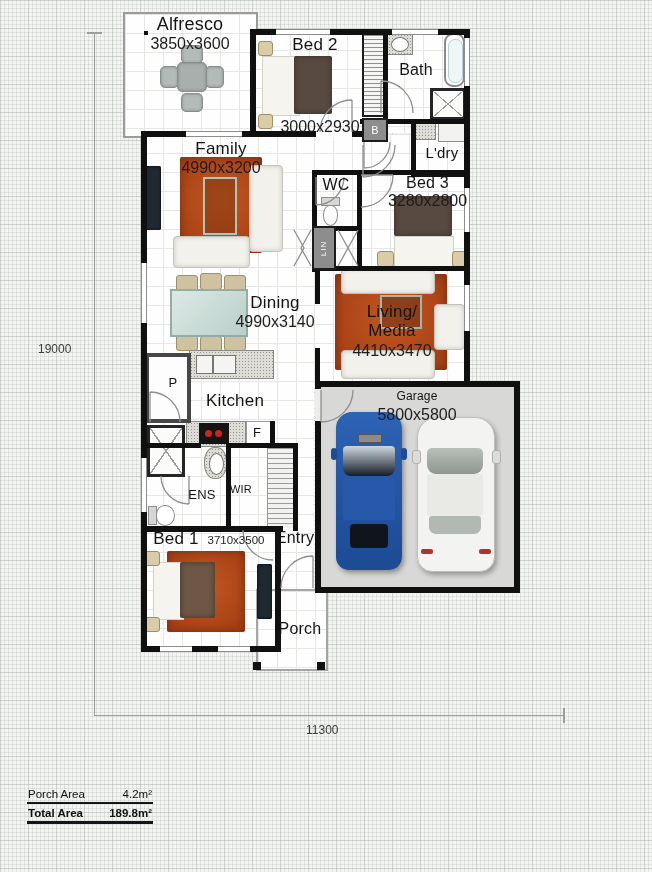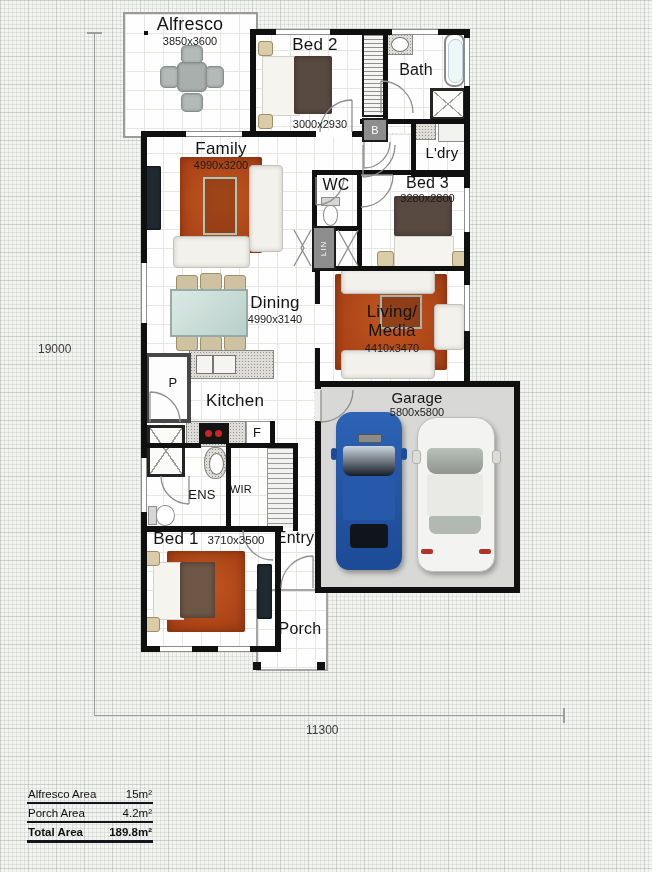--- a/index.html
+++ b/index.html
@@ -18,21 +18,21 @@
   #plan{position:relative;width:652px;height:872px}
   .abs{position:absolute}
   .wall{position:absolute;background:#101010}
   .gap{position:absolute;background:#fff}
   .winH{position:absolute;background:#fff;border-top:1px solid #8d8d8d;border-bottom:1px solid #8d8d8d;box-sizing:border-box}
   .winV{position:absolute;background:#fff;border-left:1px solid #8d8d8d;border-right:1px solid #8d8d8d;box-sizing:border-box}
   .tile{position:absolute;background-color:#fefefe;
     background-image:linear-gradient(#e6e6e3 1px,transparent 1px),linear-gradient(90deg,#e6e6e3 1px,transparent 1px);
     background-size:19px 19px}
   .label{position:absolute;color:#141414;text-align:center;line-height:1.05;letter-spacing:.2px;white-space:nowrap}
-  .dims{position:absolute;color:#1d1d1d;text-align:center;font-size:11px;white-space:nowrap}
+  .dims{position:absolute;color:#1d1d1d;text-align:center;font-size:16px;white-space:nowrap}
   .rug{position:absolute;background:radial-gradient(circle at 50% 45%,#c2571f 0%,#a63f15 85%);box-shadow:inset 0 0 8px rgba(60,20,0,.45);border-radius:2px}
   .sofa{position:absolute;background:#f2f1ec;border:1px solid #c3c2bb;border-radius:4px;box-shadow:inset 0 0 5px rgba(0,0,0,.18)}
   .lamp{position:absolute;background:#d9cca7;border:1px solid #a08f66;border-radius:3px}
   .darkunit{position:absolute;background:#1f2930;border-radius:2px;box-shadow:inset 0 0 3px #000}
   .patio{position:absolute;background:#b3bab8;border:1px solid #879090;border-radius:5px;box-shadow:inset 0 0 3px rgba(0,0,0,.3)}
   .speckle{position:absolute;background-color:#dddcd7;background-image:radial-gradient(#96958f .7px,transparent .8px);background-size:3px 3px;border:1px solid #8a8a86;box-sizing:border-box}
   .xbox{position:absolute;box-sizing:border-box;border:3px solid #242424;background:
     linear-gradient(to top right,transparent 48.6%,#9c9c9c 48.6%,#9c9c9c 51.4%,transparent 51.4%),
     linear-gradient(to bottom right,transparent 48.6%,#9c9c9c 48.6%,#9c9c9c 51.4%,transparent 51.4%),#fbfbfa}
   .stripes{position:absolute;background:repeating-linear-gradient(180deg,#8f8f8f 0 1px,#f5f5f3 1px 4px);border:2px solid #1c1c1c;box-sizing:border-box}
@@ -245,44 +245,40 @@
   <div class="dims" style="left:230px;top:313px;width:90px">4990x3140</div>
 
   <div class="label" style="left:330px;top:303px;width:124px;font-size:17px">Living/</div>
   <div class="label" style="left:330px;top:322px;width:124px;font-size:17px">Media</div>
   <div class="dims" style="left:330px;top:342px;width:124px">4410x3470</div>
 
   <div class="label" style="left:185px;top:392px;width:100px;font-size:17px">Kitchen</div>
   <div class="label" style="left:158px;top:376px;width:30px;font-size:13px">P</div>
   <div class="label" style="left:242px;top:426px;width:30px;font-size:13px">F</div>
 
-  <div class="label" style="left:355px;top:390px;width:124px;font-size:15px">Garage</div>
+  <div class="label" style="left:355px;top:390px;width:124px;font-size:12px">Garage</div>
   <div class="dims" style="left:355px;top:406px;width:124px">5800x5800</div>
 
   <div class="label" style="left:162px;top:488px;width:80px;font-size:13px">ENS</div>
   <div class="label" style="left:216px;top:484px;width:50px;font-size:11px">WIR</div>
 
   <div class="label" style="left:148px;top:530px;width:56px;font-size:17px;text-align:center">Bed 1</div>
   <div class="dims" style="left:206px;top:534px;width:60px;font-size:11.5px">3710x3500</div>
 
   <div class="label" style="left:270px;top:530px;width:50px;font-size:16px">Entry</div>
   <div class="label" style="left:270px;top:621px;width:60px;font-size:16px">Porch</div>
 
   <div class="dimline" style="left:94px;top:32px;width:1px;height:684px"></div>
   <div class="dimline" style="left:87px;top:32px;width:15px;height:2px"></div>
   <div class="dimline" style="left:94px;top:715px;width:470px;height:1px"></div>
   <div class="dimline" style="left:563px;top:708px;width:2px;height:15px"></div>
   <div class="dimlabel" style="left:38px;top:342px">19000</div>
   <div class="dimlabel" style="left:306px;top:723px">11300</div>
 
   <div id="area-table">
-    <div class="arow">
-      <span>Alfresco Area</span>
-      <span class="aval">15m²</span>
-    </div>
     <div class="arow">
       <span>Porch Area</span>
       <span class="aval">4.2m²</span>
     </div>
     <div class="arow total">
       <span>Total Area</span>
       <span class="aval">189.8m²</span>
     </div>
   </div>
 

